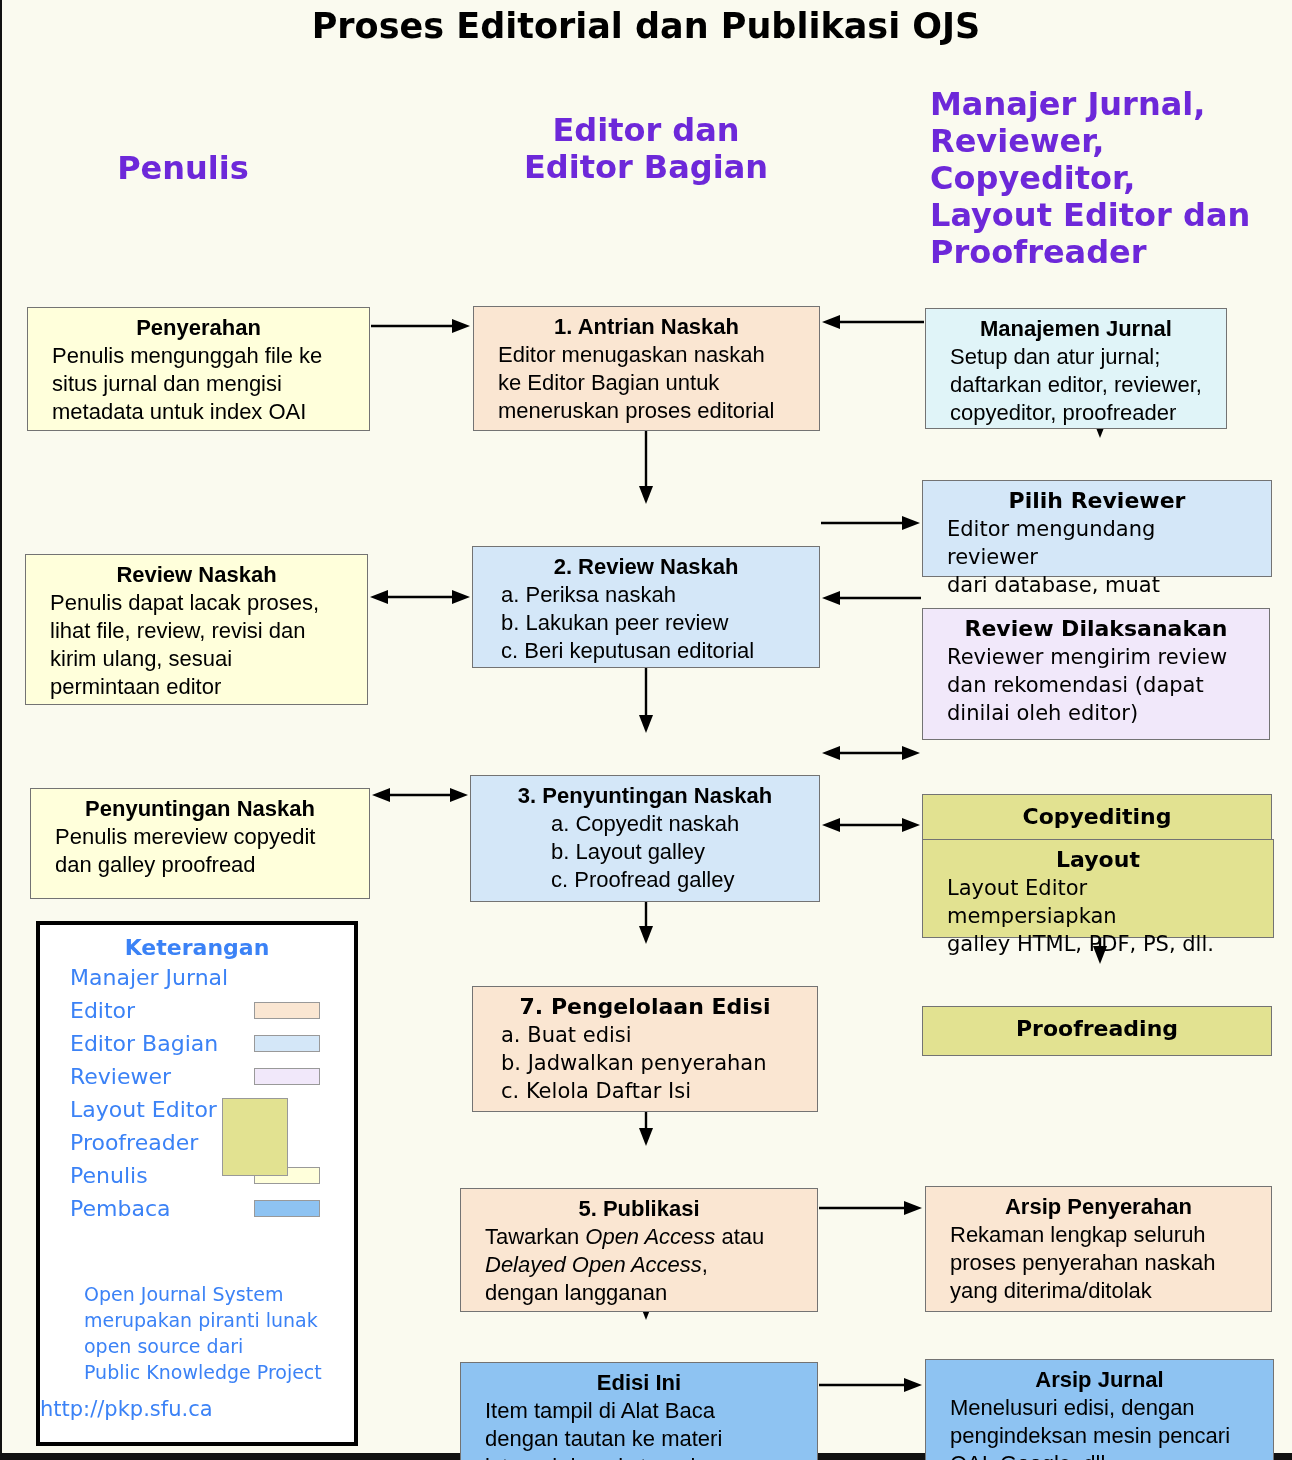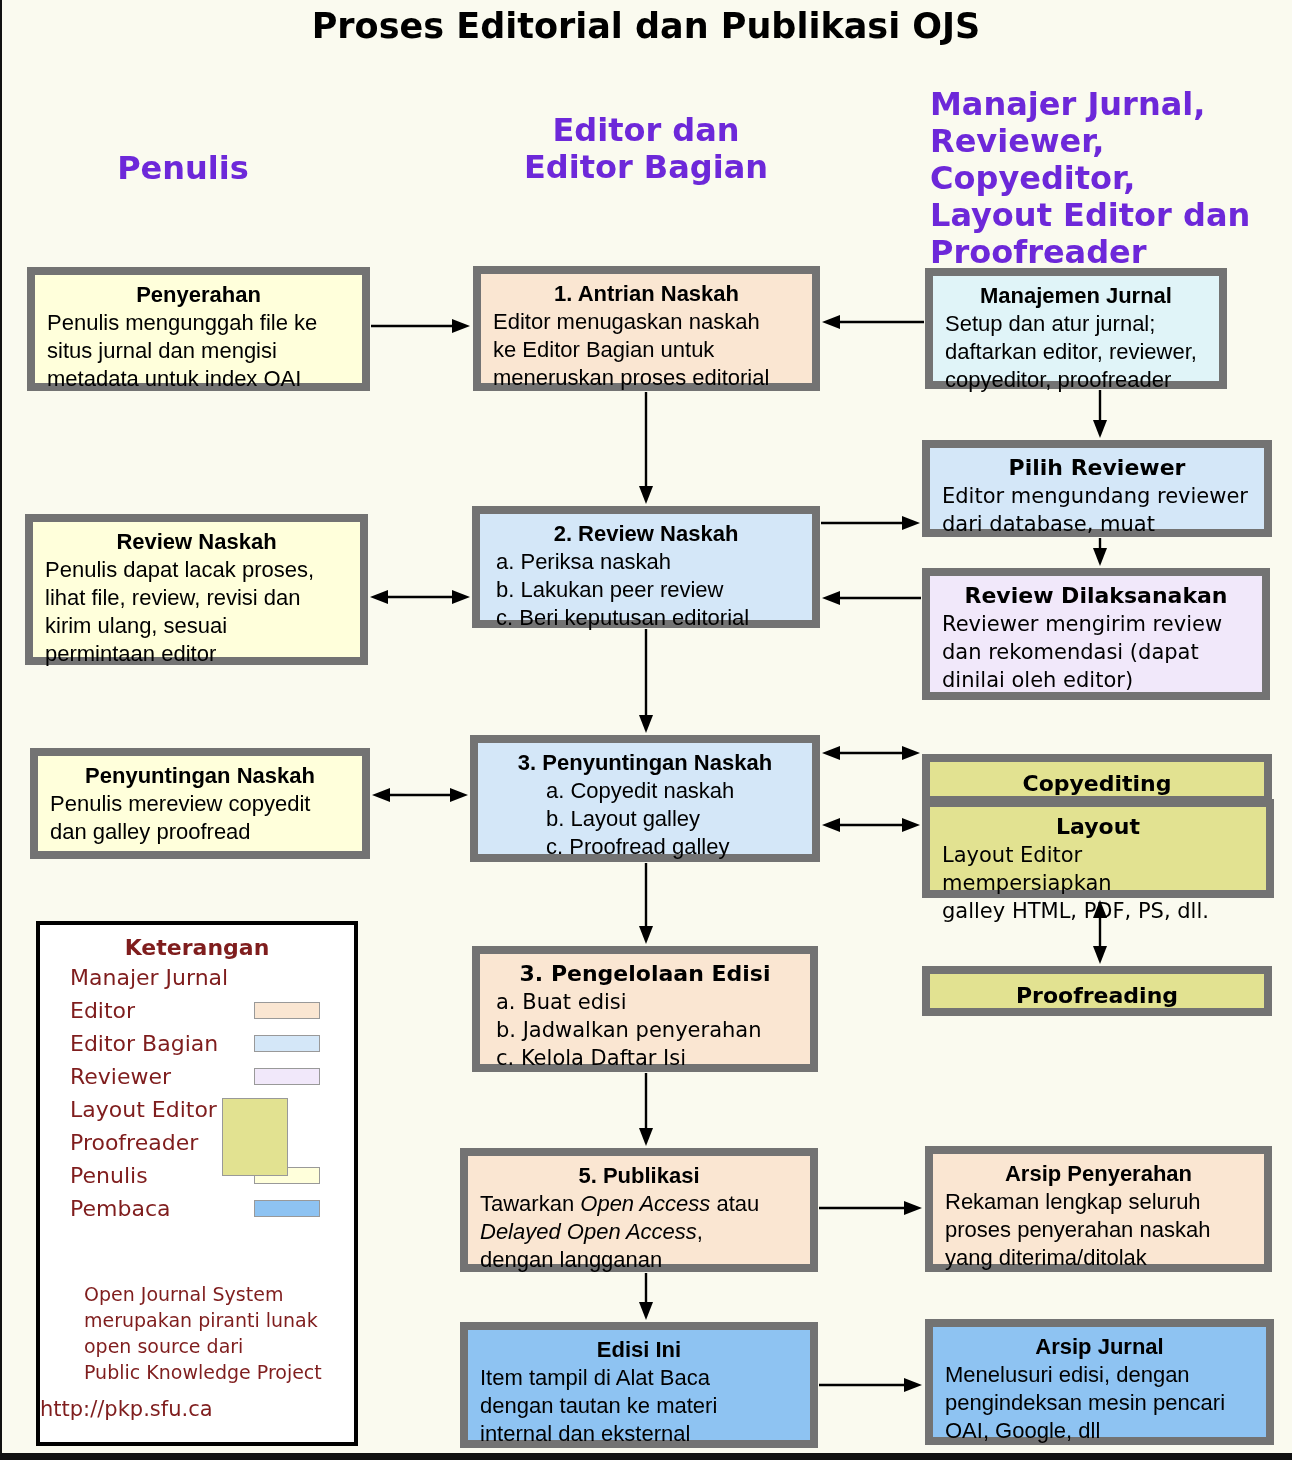--- a/index.html
+++ b/index.html
@@ -21,22 +21,22 @@
   }
   .col-header{
     position:absolute;font-weight:bold;color:#6d28d9;white-space:pre-line;
     font-family:"DejaVu Sans",sans-serif;font-size:32px;line-height:37px;
   }
   #col-penulis{left:63px;top:150px;width:240px;text-align:center;}
   #col-editor{left:496px;top:112px;width:300px;text-align:center;}
   #col-others{left:930px;top:86px;width:360px;text-align:left;}
 
   .box{
-    position:absolute;border:8px solid #737373;box-sizing:border-box;
-    padding:6px 12px;color:#000;
+    position:absolute;border:1px solid #737373;box-sizing:border-box;
+    padding:6px 24px;color:#000;margin-top:40px;
   }
   .box .bt{font-weight:bold;text-align:center;font-size:22px;line-height:28px;}
   .box .bb{font-size:22px;line-height:28px;white-space:pre-line;}
   .box.wide .bt{font-size:22px;}
   .box.wide .bb{font-size:21px;line-height:28px;}
   .items .li{font-size:22px;line-height:28px;}
   .box.wide .items .li{font-size:21px;}
 
   .bg-author{background:var(--c-author);}
   .bg-editor{background:var(--c-editor);}
@@ -68,21 +68,21 @@
   #box-penyuntingan .items{padding-left:56px;}
   #box-review .items{padding-left:4px;}
   #box-pengelolaan .items{padding-left:4px;}
 
   #arrows{position:absolute;left:0;top:0;width:1292px;height:1460px;pointer-events:none;}
 
   
   #legend{
     position:absolute;left:36px;top:921px;width:322px;height:525px;
     border:4px solid #000;box-sizing:border-box;background:#fff;
-    font-family:"DejaVu Sans",sans-serif;color:#7f1d1d;
+    font-family:"DejaVu Sans",sans-serif;color:#3b82f6;
   }
   #legend-title{font-weight:bold;font-size:22px;text-align:center;margin-top:10px;}
   #legend-rows{position:absolute;left:0;top:36px;width:100%;}
   .lrow{display:flex;align-items:center;height:33px;padding-left:18px;box-sizing:border-box;}
   .llab{flex:1;font-size:22px;margin-left:12px;}
   .lsw{width:66px;height:17px;border:1px solid #999;margin-right:34px;box-sizing:border-box;}
   #legend-olive-swatch{position:absolute;left:182px;top:173px;width:66px;height:78px;border:1px solid #999;box-sizing:border-box;}
   #legend-footer{position:absolute;left:44px;top:356px;font-size:19px;line-height:26px;white-space:pre-line;}
   #legend-url{position:absolute;left:0;top:472px;width:100%;text-align:left;font-size:21px;}
 </style>
@@ -221,21 +221,21 @@
     <div class="bt">Layout</div>
     <div class="bb">Layout Editor mempersiapkan
 galley HTML, PDF, PS, dll.</div>
   </div>
 
   <div id="box-proofreading" class="box wide bg-olive">
     <div class="bt">Proofreading</div>
   </div>
 
   <div id="box-pengelolaan" class="box wide bg-editor">
-    <div class="bt">3. Pengelolaan Edisi</div>
+    <div class="bt">7. Pengelolaan Edisi</div>
     <div class="items">
         <div class="li">a. Buat edisi</div>
         <div class="li">b. Jadwalkan penyerahan</div>
         <div class="li">c. Kelola Daftar Isi</div>
       </div>
   </div>
 
   <div id="box-publikasi" class="box cond bg-editor">
     <div class="bt">5. Publikasi</div>
     <div class="bb" id="pub-body"><span>Tawarkan </span><em>Open Access</em><span> atau

